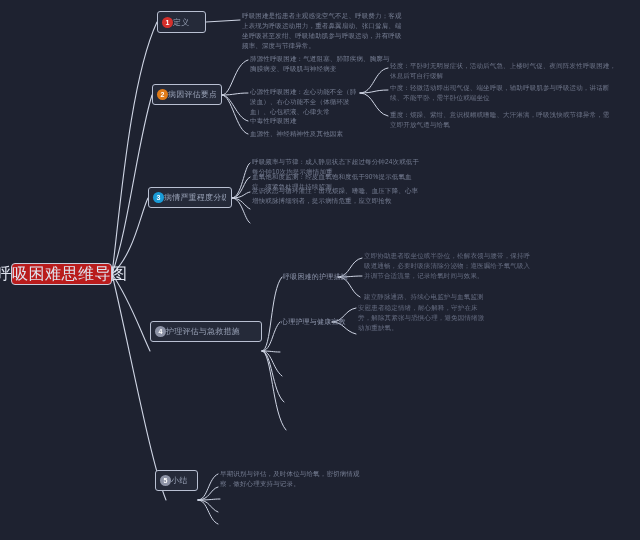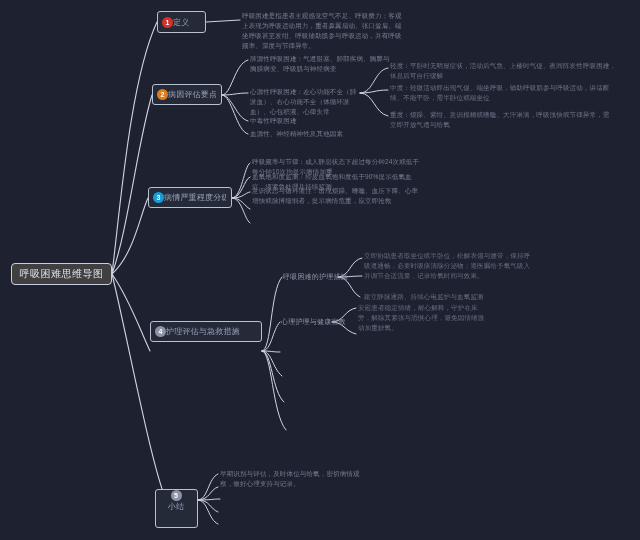--- a/index.html
+++ b/index.html
@@ -13,24 +13,24 @@
   #canvas{position:absolute;inset:0;width:640px;height:540px;}
   .layer{position:absolute;inset:0;width:640px;height:540px;pointer-events:none;}
   .layer > *{pointer-events:auto;}
 
   
   .root-node{
     position:absolute;
     box-sizing:border-box;
     border:1px solid #c9cede;
     border-radius:4px;
-    background:#404040;
+    background:#b91c1c;
     display:flex;align-items:center;justify-content:center;
     color:#dfe3ee;
-    font-size:10px;
+    font-size:16px;
     letter-spacing:.5px;
     white-space:nowrap;
   }
 
   
   .branch-node{
     position:absolute;
     box-sizing:border-box;
     border:1px solid #b9c0d2;
     border-radius:3px;
@@ -179,19 +179,19 @@
     <span class="badge" style="background:#8d93a6;">4</span>
     <span class="branch-label">护理评估与急救措施</span>
   </div>
   <div class="sub-label" style="left:283px;top:272px;">呼吸困难的护理措施</div>
   <div class="leaf-text dimmer" style="left:364px;top:251px;width:168px;">立即协助患者取坐位或半卧位，松解衣领与腰带，保持呼吸道通畅，必要时吸痰清除分泌物；遵医嘱给予氧气吸入并调节合适流量，记录给氧时间与效果。</div>
   <div class="leaf-text dimmer" style="left:364px;top:292px;width:120px;">建立静脉通路、持续心电监护与血氧监测</div>
 
   <div class="sub-label" style="left:281px;top:317px;">心理护理与健康宣教</div>
   <div class="leaf-text dimmer" style="left:358px;top:303px;width:130px;">安慰患者稳定情绪，耐心解释，守护在床旁，解除其紧张与恐惧心理，避免因情绪激动加重缺氧。</div>
 
-  <div class="branch-node" style="left:155px;top:489px;width:43px;height:39px;flex-direction:column;">
+  <div class="branch-node" style="left:155px;top:470px;width:43px;height:21px;">
     <span class="badge" style="background:#8d93a6;">5</span>
     <span class="branch-label">小结</span>
   </div>
   <div class="leaf-text" style="left:220px;top:469px;width:150px;">早期识别与评估，及时体位与给氧，密切病情观察，做好心理支持与记录。</div>
 
 </div>
 
 </body></html>

